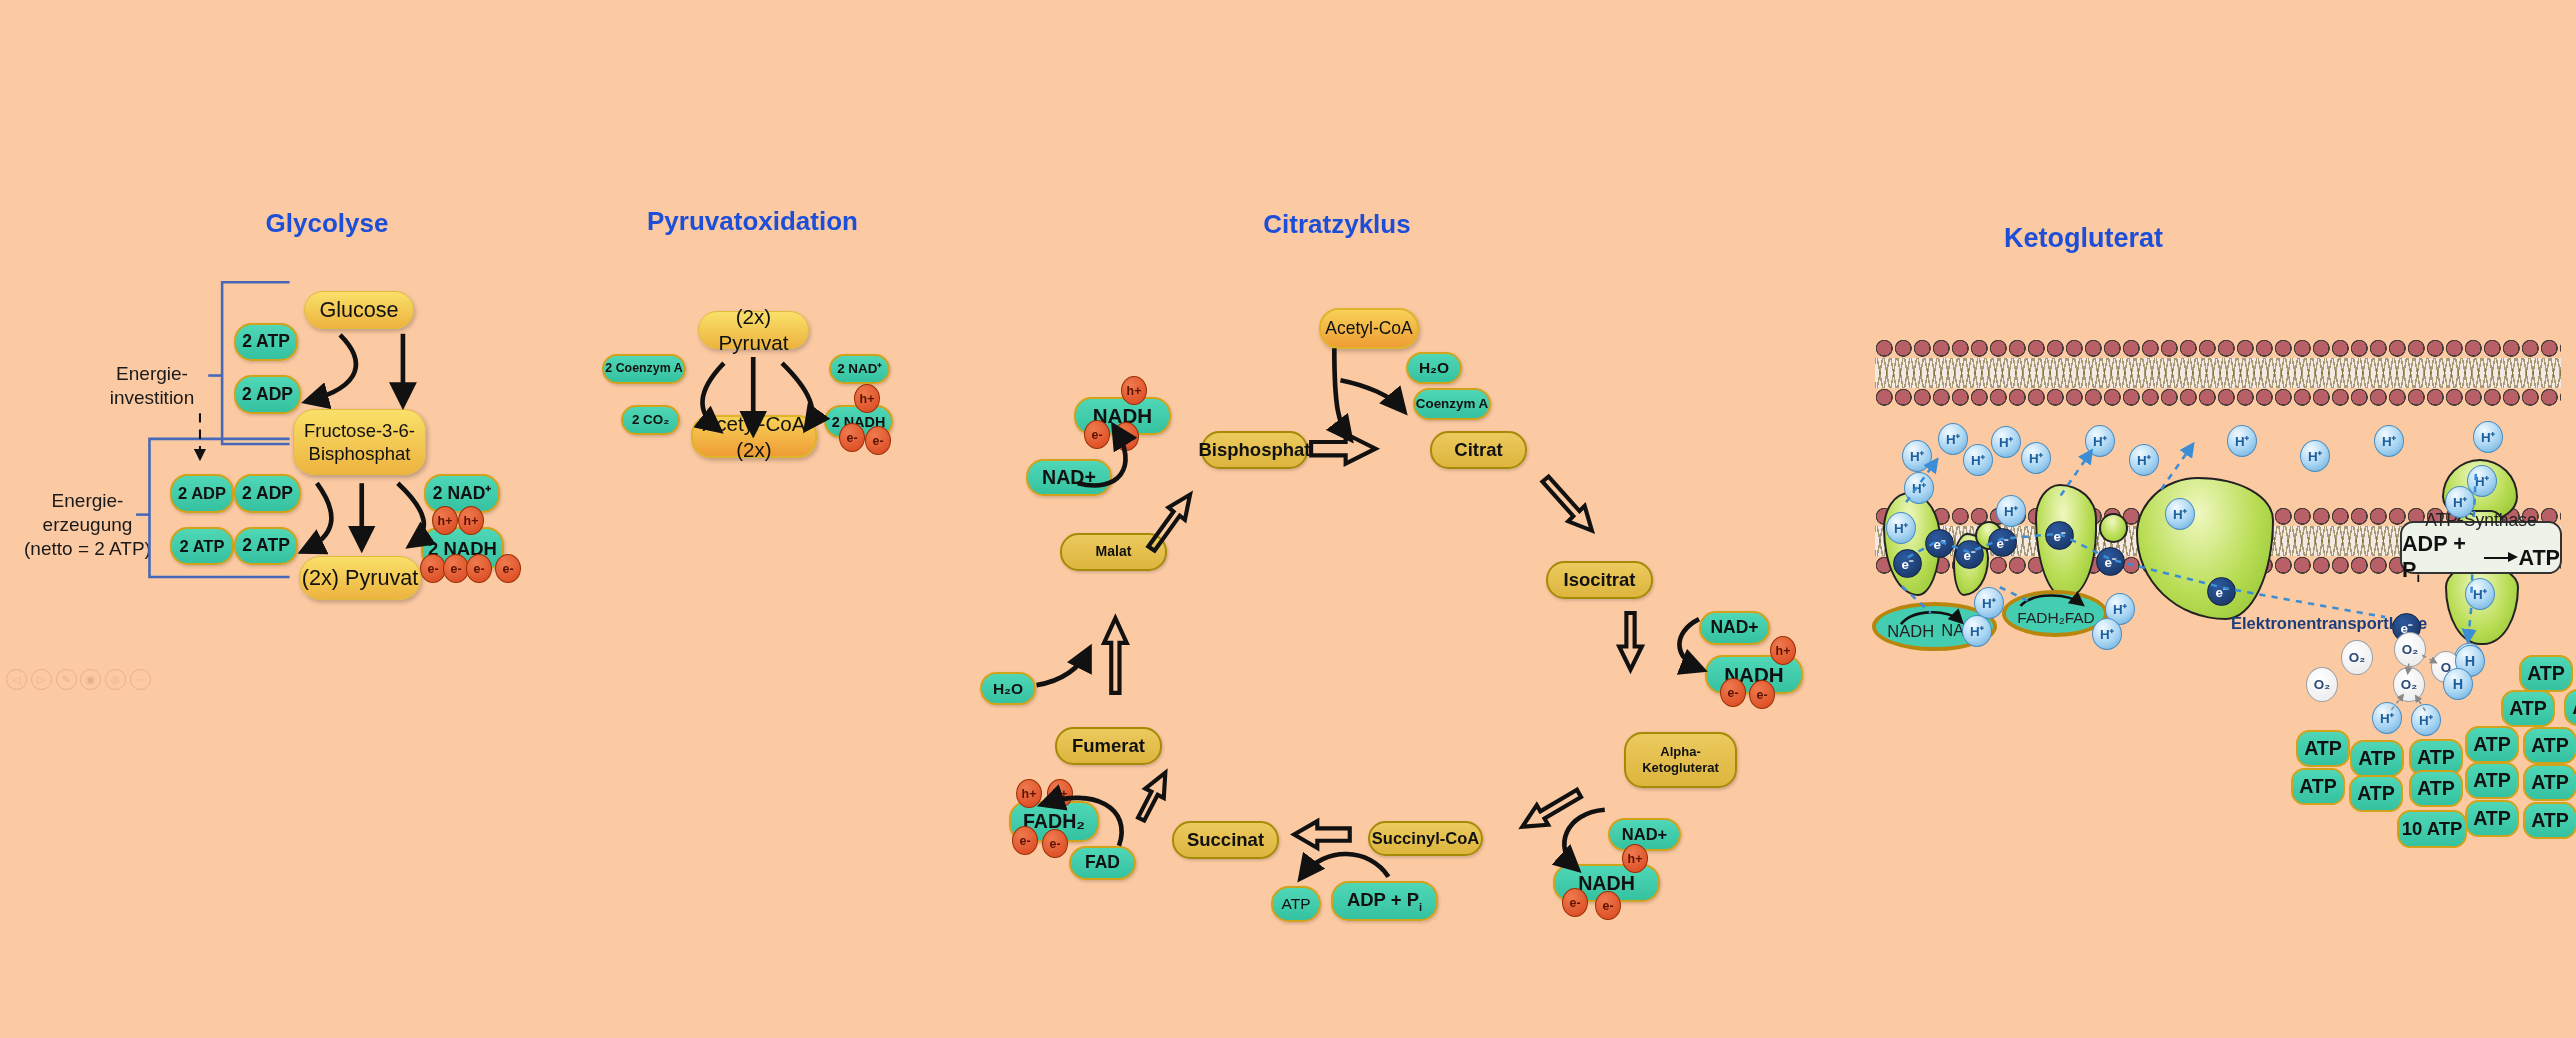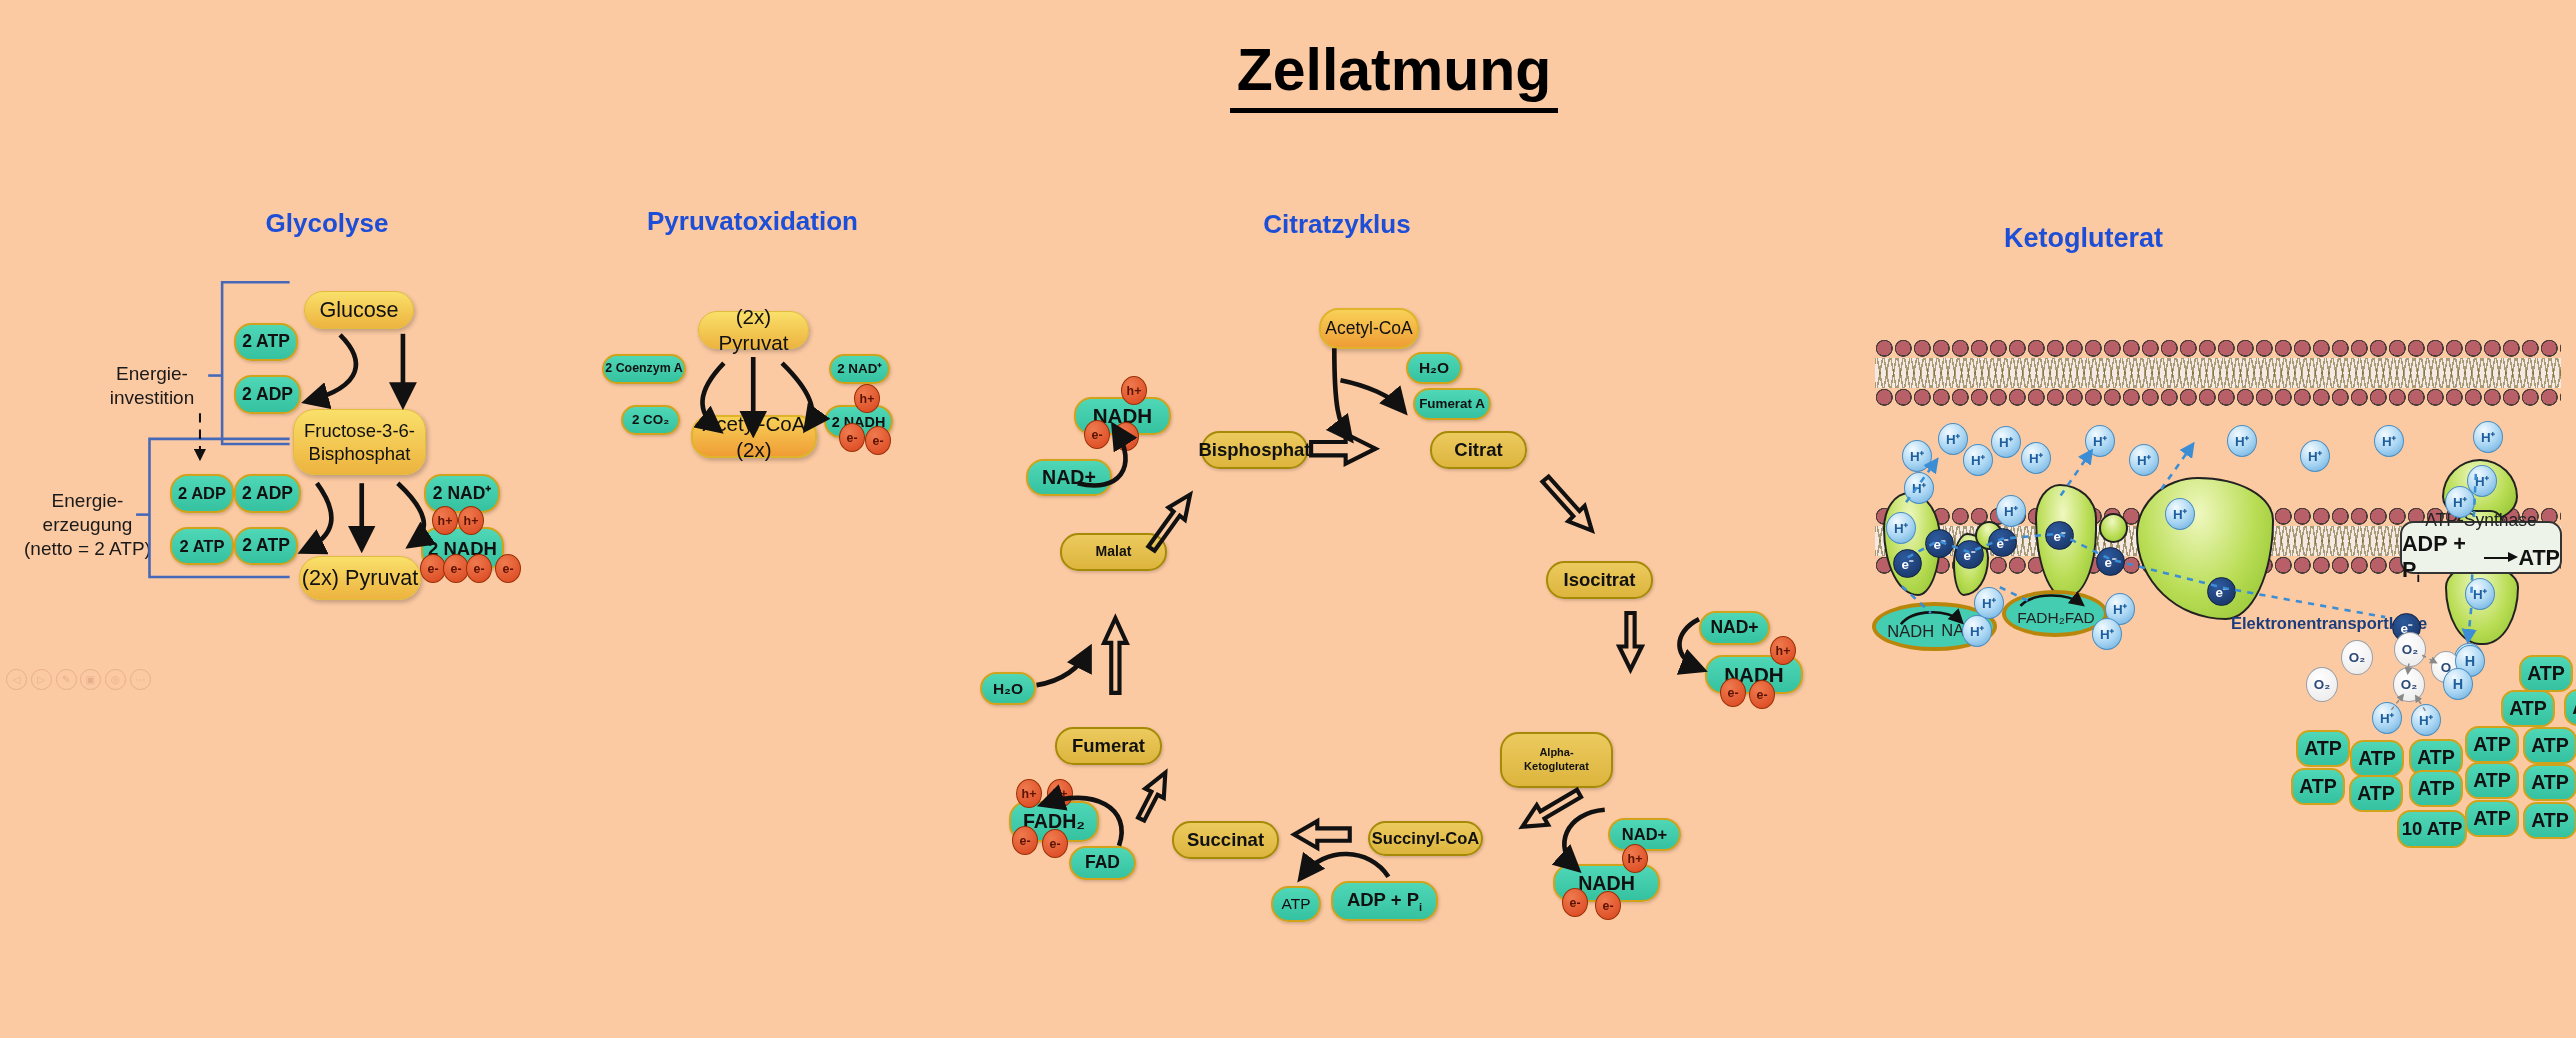--- a/index.html
+++ b/index.html
@@ -43,21 +43,20 @@
   .tbi{position:absolute;width:20.6px;height:20.6px;border-radius:50%;border:1px solid #cf8e72;color:#cf8e72;display:flex;align-items:center;justify-content:center;font-size:10.3px;opacity:.45;z-index:8;background:transparent;}
 
   #overlay{position:absolute;left:0;top:0;z-index:10;pointer-events:none;}
   sub{font-size:.6em;}
 </style>
 </head>
 <body>
 
 <div id="canvas">
 
-  <div id="title"><span>Zellatmung</span></div>
   <div class="hd" style="left:224px;top:208px;width:206px;font-size:26px">Glycolyse</div>
   <div class="hd" style="left:598px;top:206px;width:309px;font-size:26px">Pyruvatoxidation</div>
   <div class="hd" style="left:1208px;top:209px;width:258px;font-size:26px">Citratzyklus</div>
   <div class="hd" style="left:1929px;top:223px;width:309px;font-size:27px">Ketogluterat</div>
 
   <div class="lbl" style="left:93px;top:362px;width:118px">
     <div>Energie-</div>
     <div>investition</div>
   </div>
   <div class="lbl" style="left:15.5px;top:489px;width:144px">
@@ -85,27 +84,27 @@
 
   <div class="p yellow" style="left:698px;top:311px;width:109px;height:36px;font-size:20.6px">(2x) Pyruvat</div>
   <div class="p teal" style="left:602px;top:354px;width:80px;height:26px;font-size:12.4px">2 Coenzym A</div>
   <div class="p teal" style="left:621px;top:405px;width:55px;height:26px;font-size:13.4px">2 CO₂</div>
   <div class="p teal" style="left:829px;top:354px;width:57px;height:26px;font-size:13.4px">2 NAD⁺</div>
   <div class="p teal" style="left:824px;top:405px;width:65px;height:29px;font-size:14.4px">2 NADH</div>
   <div class="p orange" style="left:691px;top:415px;width:122px;height:39px;font-size:20.6px">Acetyl-CoA (2x)</div>
 
   <div class="p orange" style="left:1319px;top:308px;width:96px;height:37px;font-size:17.5px">Acetyl-CoA</div>
   <div class="p teal" style="left:1406px;top:352px;width:52px;height:28px;font-size:15.5px">H₂O</div>
-  <div class="p teal" style="left:1413px;top:388px;width:74px;height:28px;font-size:13.4px">Fumerat A</div>
+  <div class="p teal" style="left:1413px;top:388px;width:74px;height:28px;font-size:13.4px">Coenzym A</div>
   <div class="p gold" style="left:1201px;top:431px;width:103px;height:34px;font-size:18.5px">Bisphosphat</div>
   <div class="p gold" style="left:1430px;top:431px;width:93px;height:34px;font-size:18.5px">Citrat</div>
   <div class="p gold" style="left:1546px;top:561px;width:103px;height:34px;font-size:18.5px">Isocitrat</div>
   <div class="p teal" style="left:1699px;top:611px;width:67px;height:30px;font-size:17.5px">NAD+</div>
   <div class="p teal" style="left:1705px;top:655px;width:94px;height:35px;font-size:20.6px">NADH</div>
-  <div class="p gold" style="left:1500px;top:732px;width:109px;height:52px;font-size:11px">
+  <div class="p gold" style="left:1624px;top:732px;width:109px;height:52px;font-size:13px">
     <div>
         <div>Alpha-</div>
         <div>Ketogluterat</div>
       </div>
   </div>
   <div class="p teal" style="left:1608px;top:818px;width:69px;height:29px;font-size:16.5px">NAD+</div>
   <div class="p teal" style="left:1553px;top:864px;width:103px;height:34px;font-size:19.6px">NADH</div>
   <div class="p gold" style="left:1368px;top:821px;width:111px;height:31px;font-size:16.5px">Succinyl-CoA</div>
   <div class="p gold" style="left:1172px;top:821px;width:103px;height:34px;font-size:18.5px">Succinat</div>
   <div class="p teal" style="left:1271px;top:886px;width:46px;height:32px;font-size:15.5px;font-weight:400">ATP</div>

